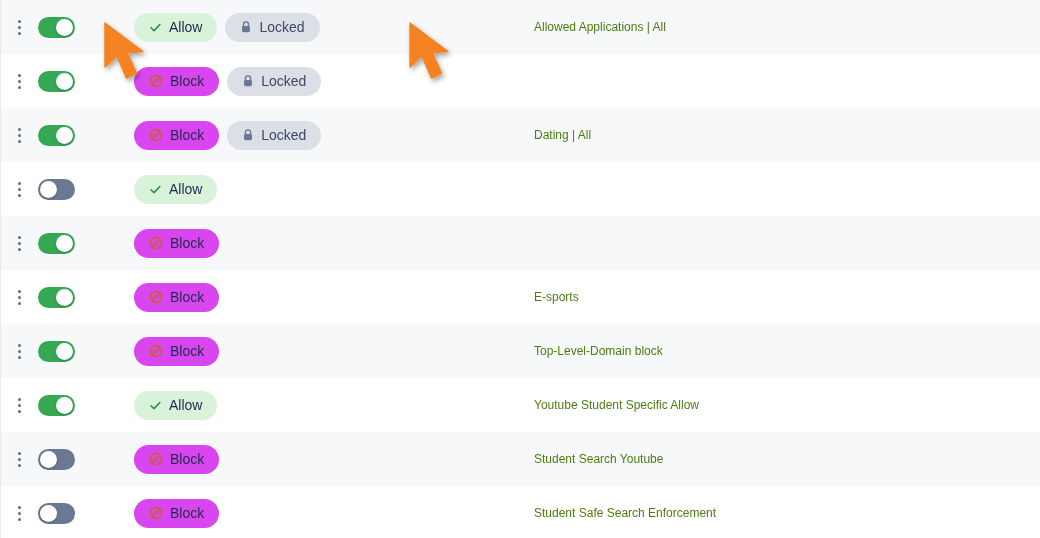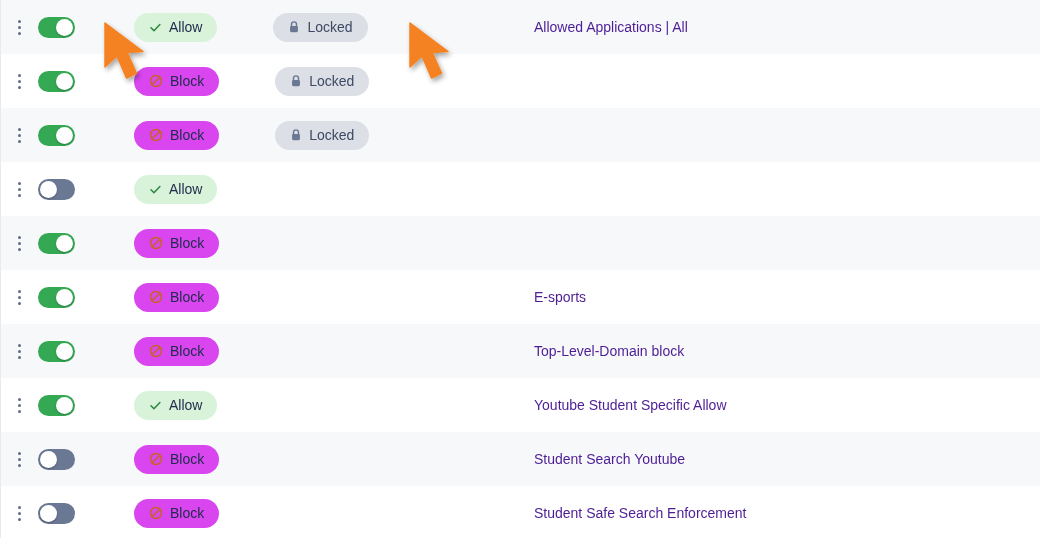--- a/index.html
+++ b/index.html
@@ -122,30 +122,29 @@
     background: #d9f2da;
     color: #1c2b4a;
   }
   .badge-block {
     background: #d946ef;
     color: #1c2b4a;
   }
   .badge-locked {
     background: #dcdfe6;
     color: #3c4a63;
-    margin-left: 48px;
   }
   .badge svg { display: block; }
 
   
   .cell-name {
     flex: 1 1 auto;
     padding-left: 1px;
-    font-size: 14px;
-    color: #4c1d95;
+    font-size: 12px;
+    color: #4d7c0f;
     white-space: nowrap;
     overflow: hidden;
     text-overflow: ellipsis;
   }
 
   
   .cursor-arrow {
     position: absolute;
     width: 62px;
     height: 66px;
@@ -251,20 +250,21 @@
         <span class="badge badge-locked">
           <span>
             <svg width="12" height="14" viewBox="0 0 14 16" aria-hidden="true">
               <path d="M4.1 7V4.9a2.9 2.9 0 0 1 5.8 0V7" fill="none" stroke="#6b7894" stroke-width="1.7" stroke-linecap="round"></path>
               <rect x="2.4" y="6.7" width="9.2" height="7.4" rx="1.6" fill="#6b7894"></rect>
             </svg>
           </span>
           <span>Locked</span>
         </span>
       </div>
+      <div class="cell-name">Dating | All</div>
     </div>
     <div class="rule-row">
       <div class="cell-handle">
         <div class="dots-icon">
           <i></i>
           <i></i>
           <i></i>
         </div>
       </div>
       <div class="cell-toggle">

